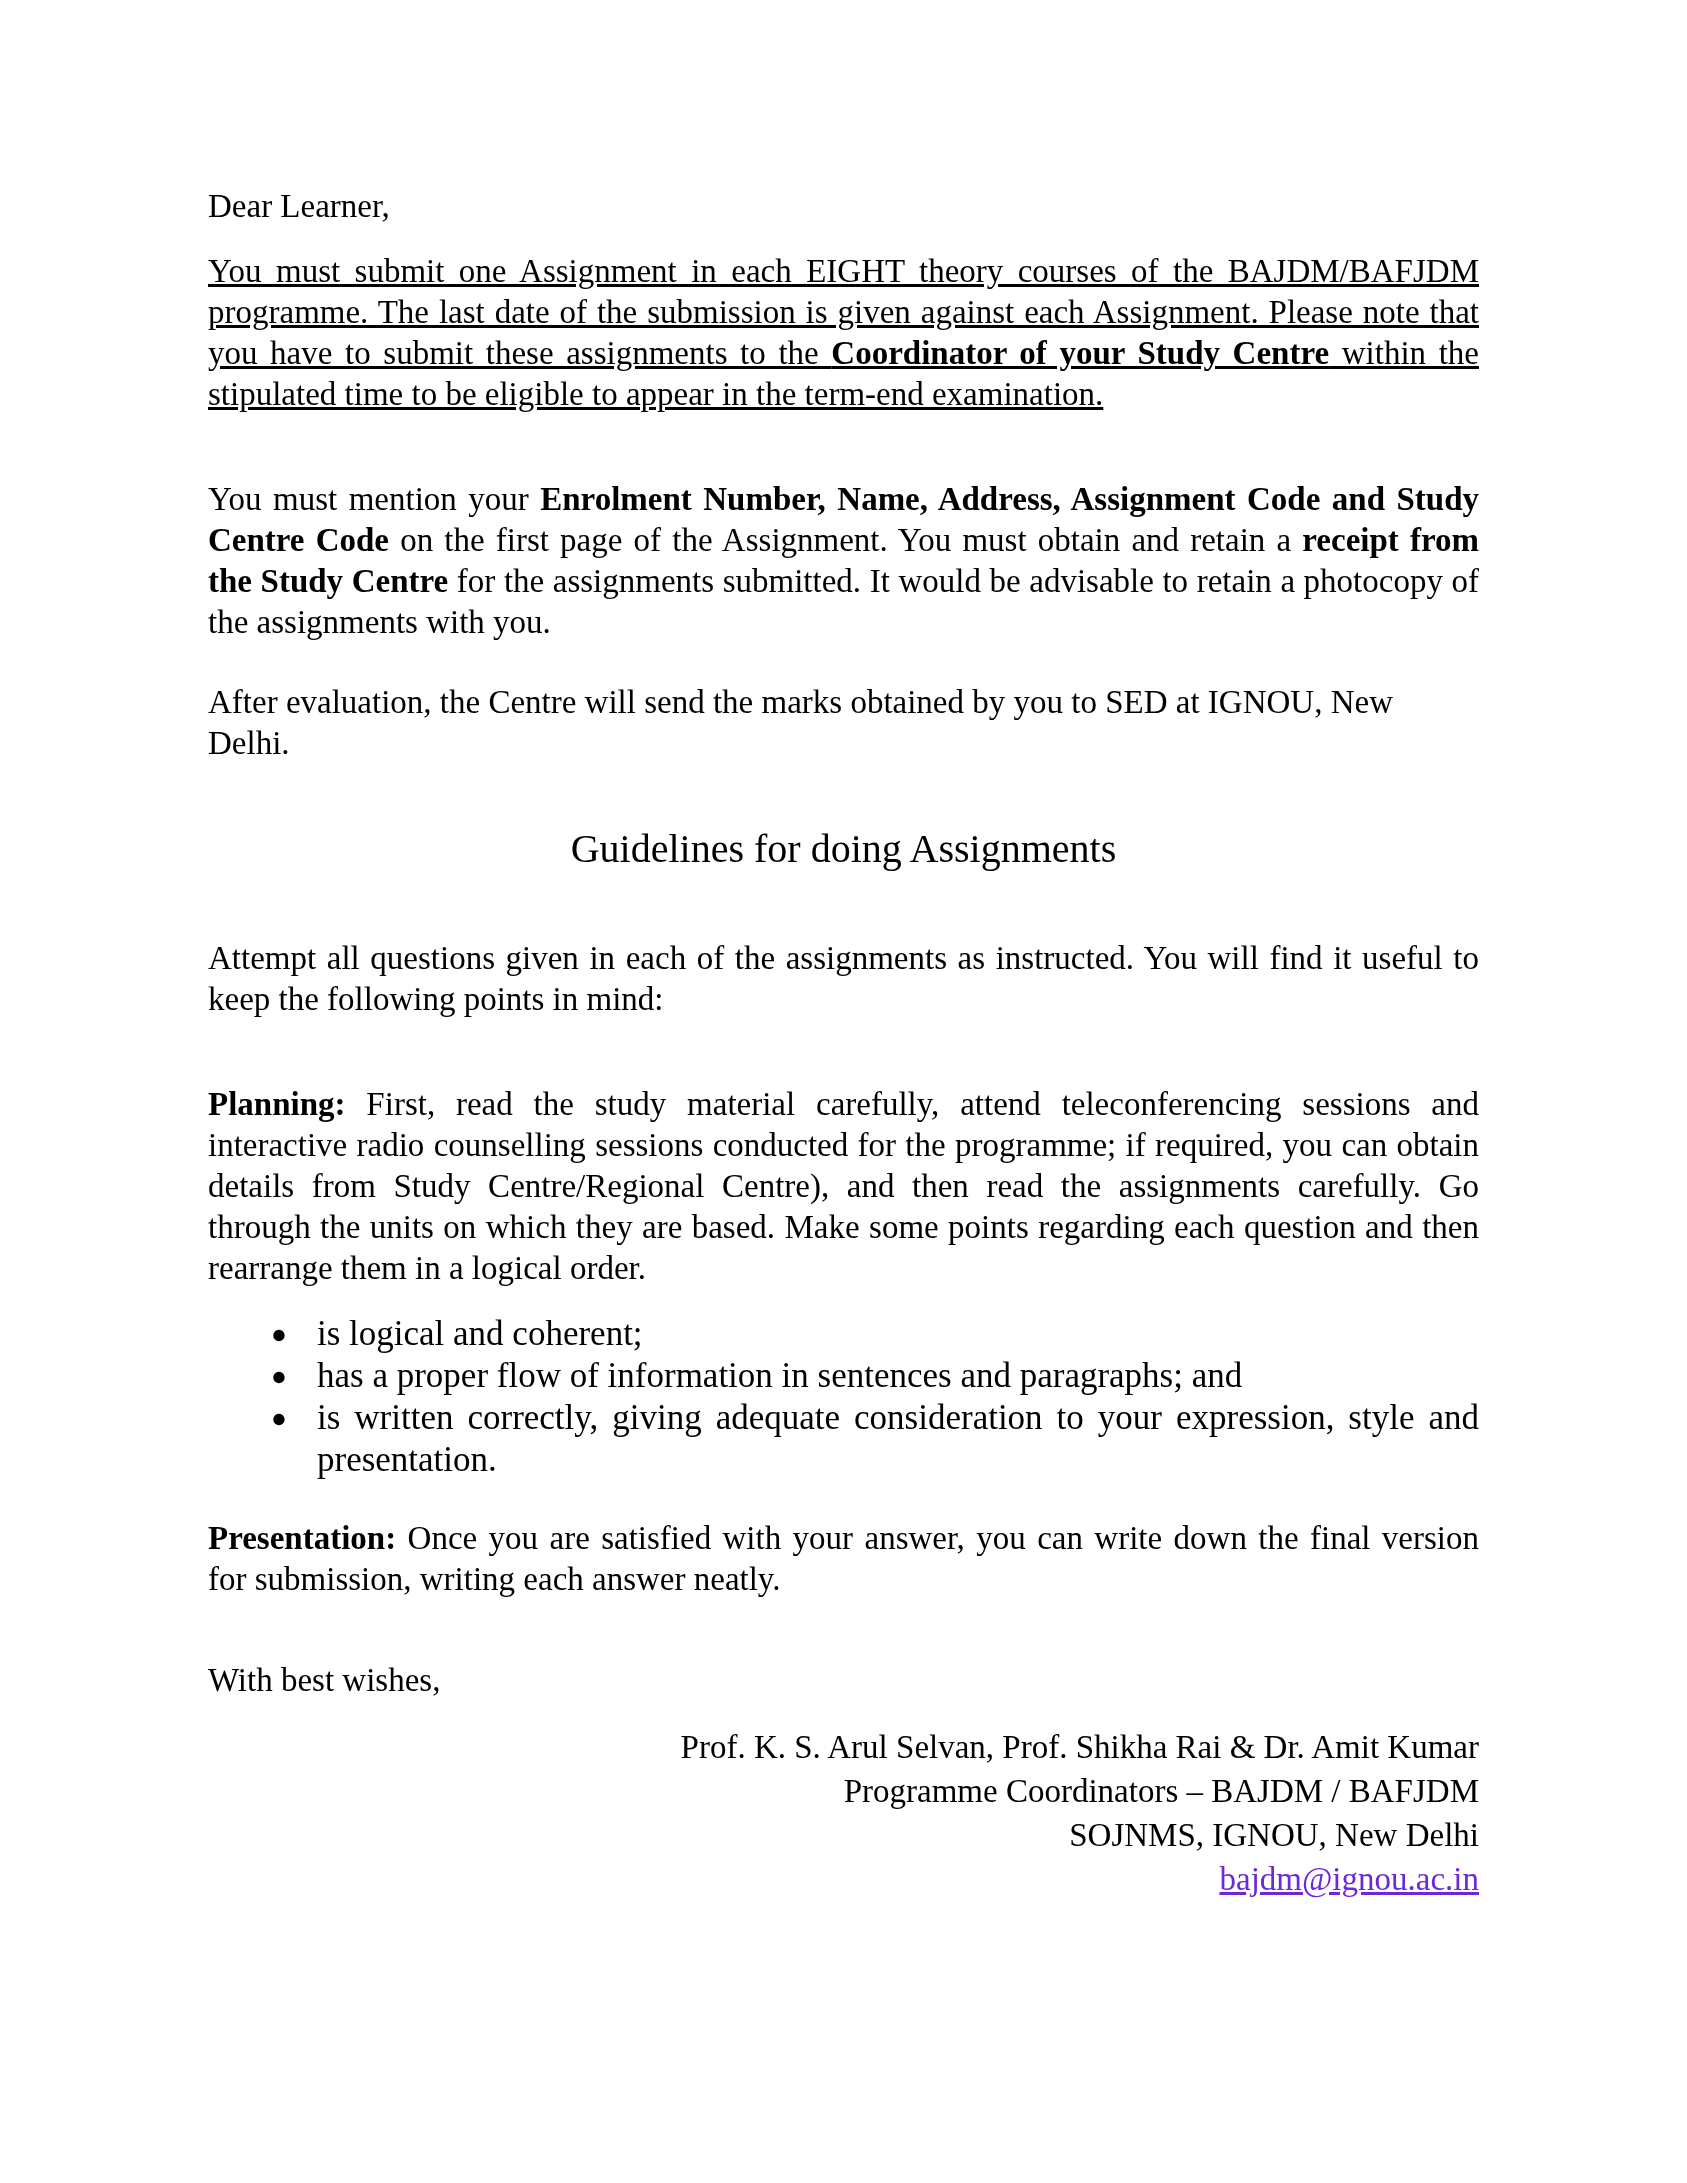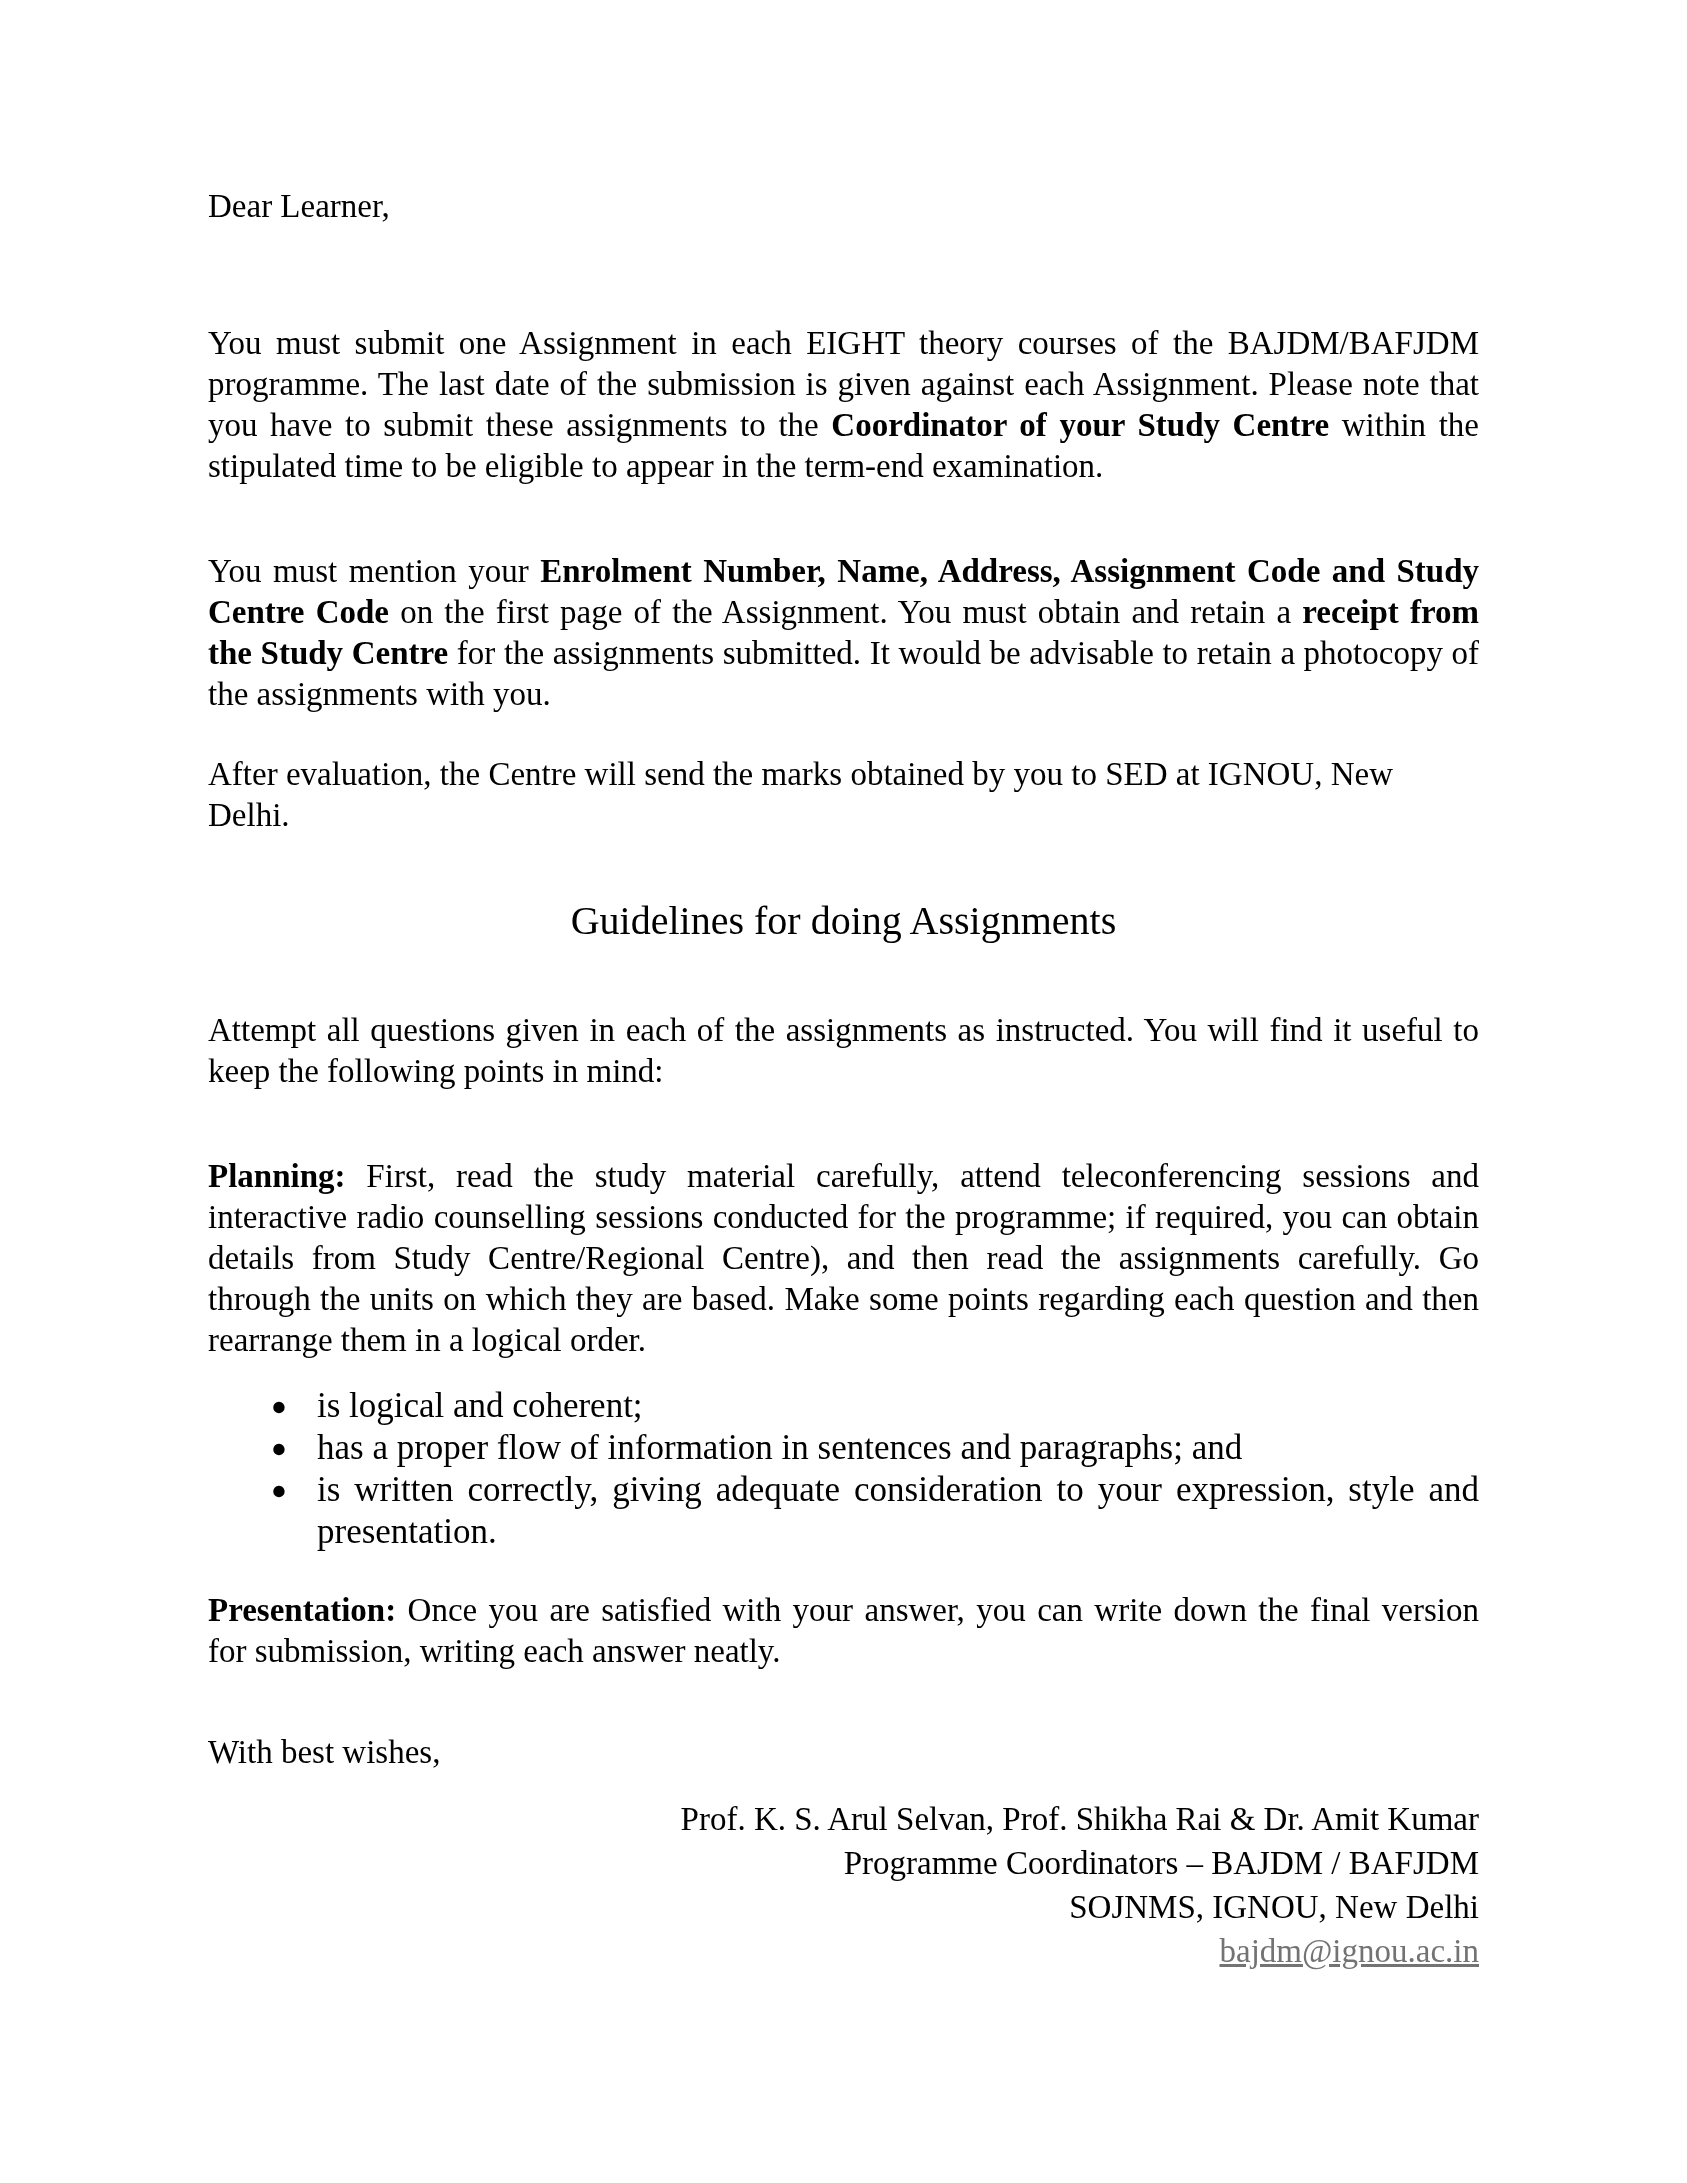--- a/index.html
+++ b/index.html
@@ -25,21 +25,21 @@
     margin: 0;
     font-size: 33px;
     line-height: 41px;
     text-align: justify;
   }
   .single {
     text-align: left;
   }
   b { font-weight: bold; }
   .salutation { margin-top: 0; }
-  .m-para1 { margin-top: 96px; }
+  .m-para1 { margin-top: 24px; text-decoration: underline; }
   .m-para2 { margin-top: 64px; }
   .m-aftereval { margin-top: 39px; }
   .doc-heading {
     margin: 60px 0 0 0;
     font-size: 40px;
     line-height: 49px;
     font-weight: normal;
     text-align: center;
   }
   .m-attempt { margin-top: 65px; }
@@ -66,21 +66,21 @@
   .m-presentation { margin-top: 37px; }
   .m-wishes { margin-top: 60px; }
   .signature {
     margin-top: 24px;
     text-align: right;
     font-size: 33px;
     line-height: 44px;
   }
   .signature .sig-line { display: block; }
   a.email-link {
-    color: #737373;
+    color: #6d28d9;
     text-decoration: underline;
     cursor: pointer;
   }
 </style>
 </head>
 <body>
 
 <div class="page">
 
   <p class="para single salutation">Dear Learner,</p>

